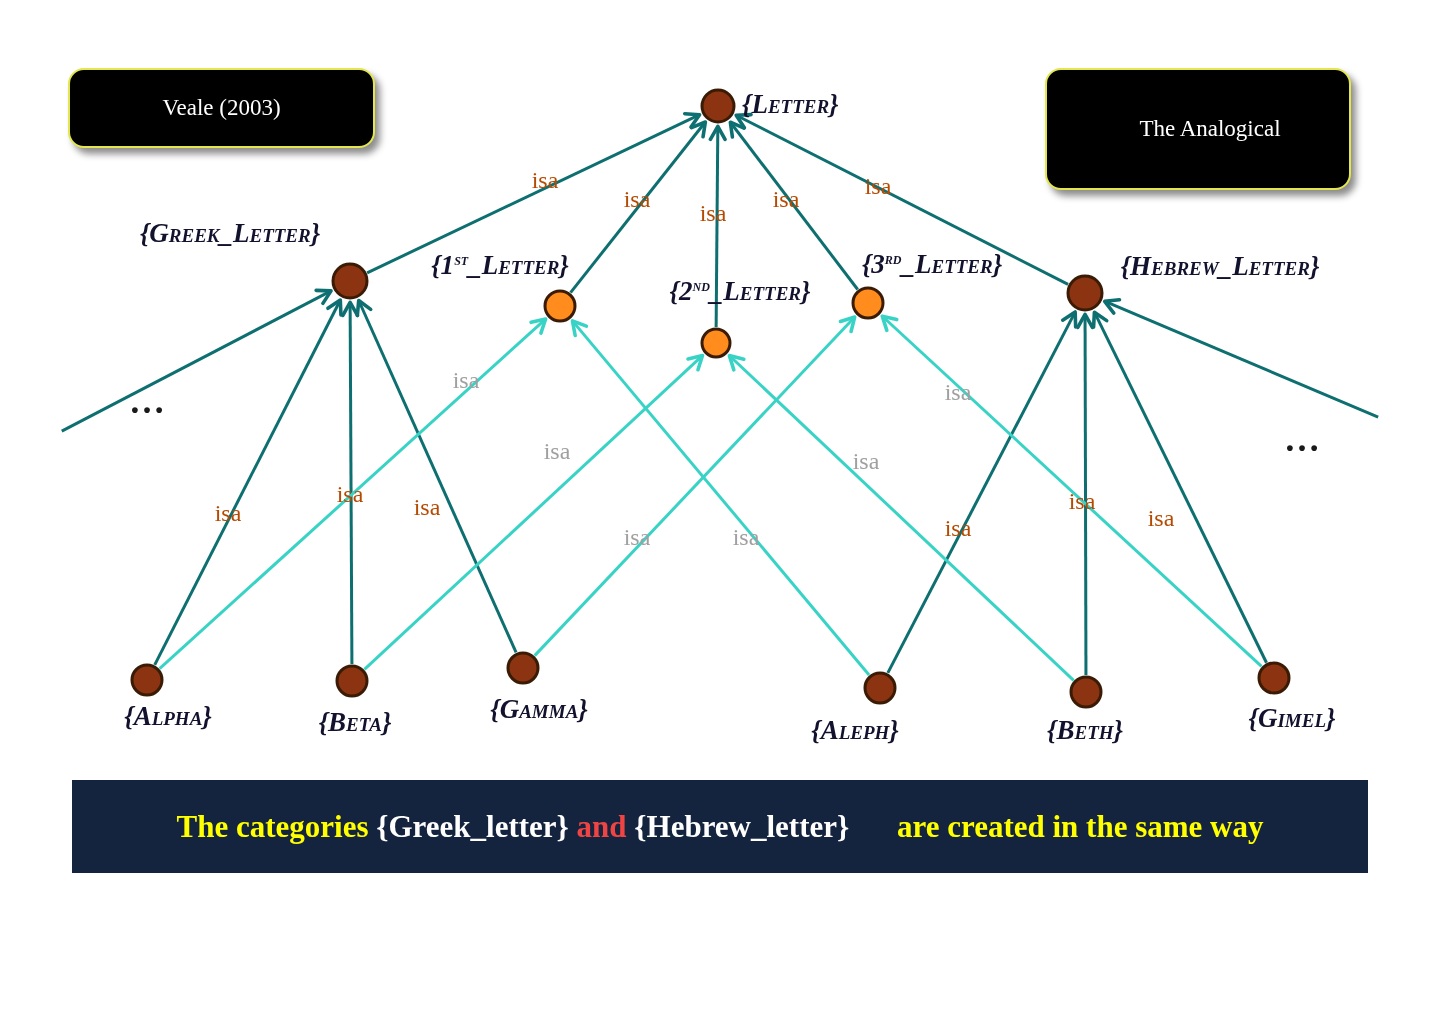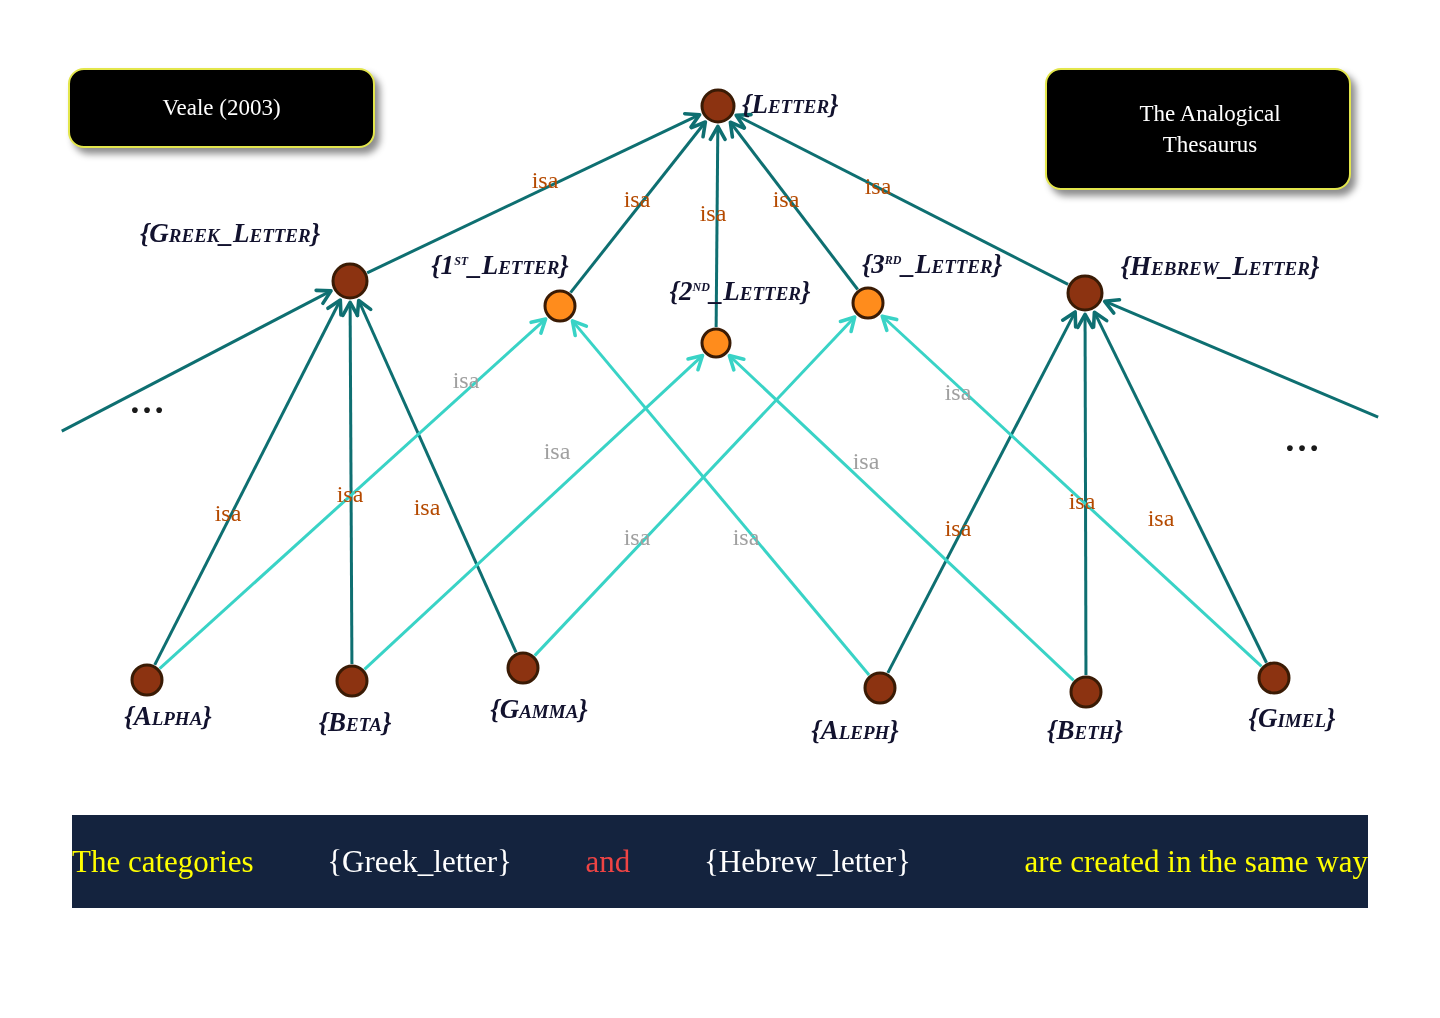--- a/index.html
+++ b/index.html
@@ -24,28 +24,28 @@
     align-items: center;
     justify-content: center;
     text-align: center;
     font-size: 23px;
   }
   .callout.left  { left: 68px;  top: 68px; width: 307px; height: 80px; }
   .callout.right { left: 1045px; top: 68px; width: 306px; height: 122px; line-height: 1.35; padding-left: 24px; }
 
   .banner {
     position: absolute;
-    left: 72px; top: 815px;
+    left: 72px; top: 780px;
     width: 1296px; height: 93px;
     background: #14233e;
     display: flex;
     align-items: center;
-    justify-content: space-between;
+    justify-content: center;
     font-size: 31px;
-    font-weight: normal;
+    font-weight: bold;
     white-space: pre-wrap;
   }
 
   .node-label {
     font-family: "Liberation Serif", serif;
     font-weight: bold;
     font-style: italic;
     font-variant: small-caps;
     font-size: 27px;
     fill: #12122e;
@@ -149,19 +149,18 @@
       </g>
     </svg>
 
   <div class="callout left">
     <span>Veale (2003)</span>
   </div>
 
   <div class="callout right">
     <div>
       <div>The Analogical</div>
-      <div>Thesaurus</div>
     </div>
   </div>
 
   <div class="banner" id="banner" style="background: rgb(20, 35, 62);"><span style="color: rgb(255, 255, 0);">The categories </span><span style="color: rgb(255, 255, 255);">{Greek_letter}</span><span style="color: #ef4444;"> and </span><span style="color: rgb(255, 255, 255);">{Hebrew_letter}</span><span style="color: rgb(255, 255, 0); margin-left: 40px;"> are created in the same way</span></div>
 
 </div>
 
 </body></html>

